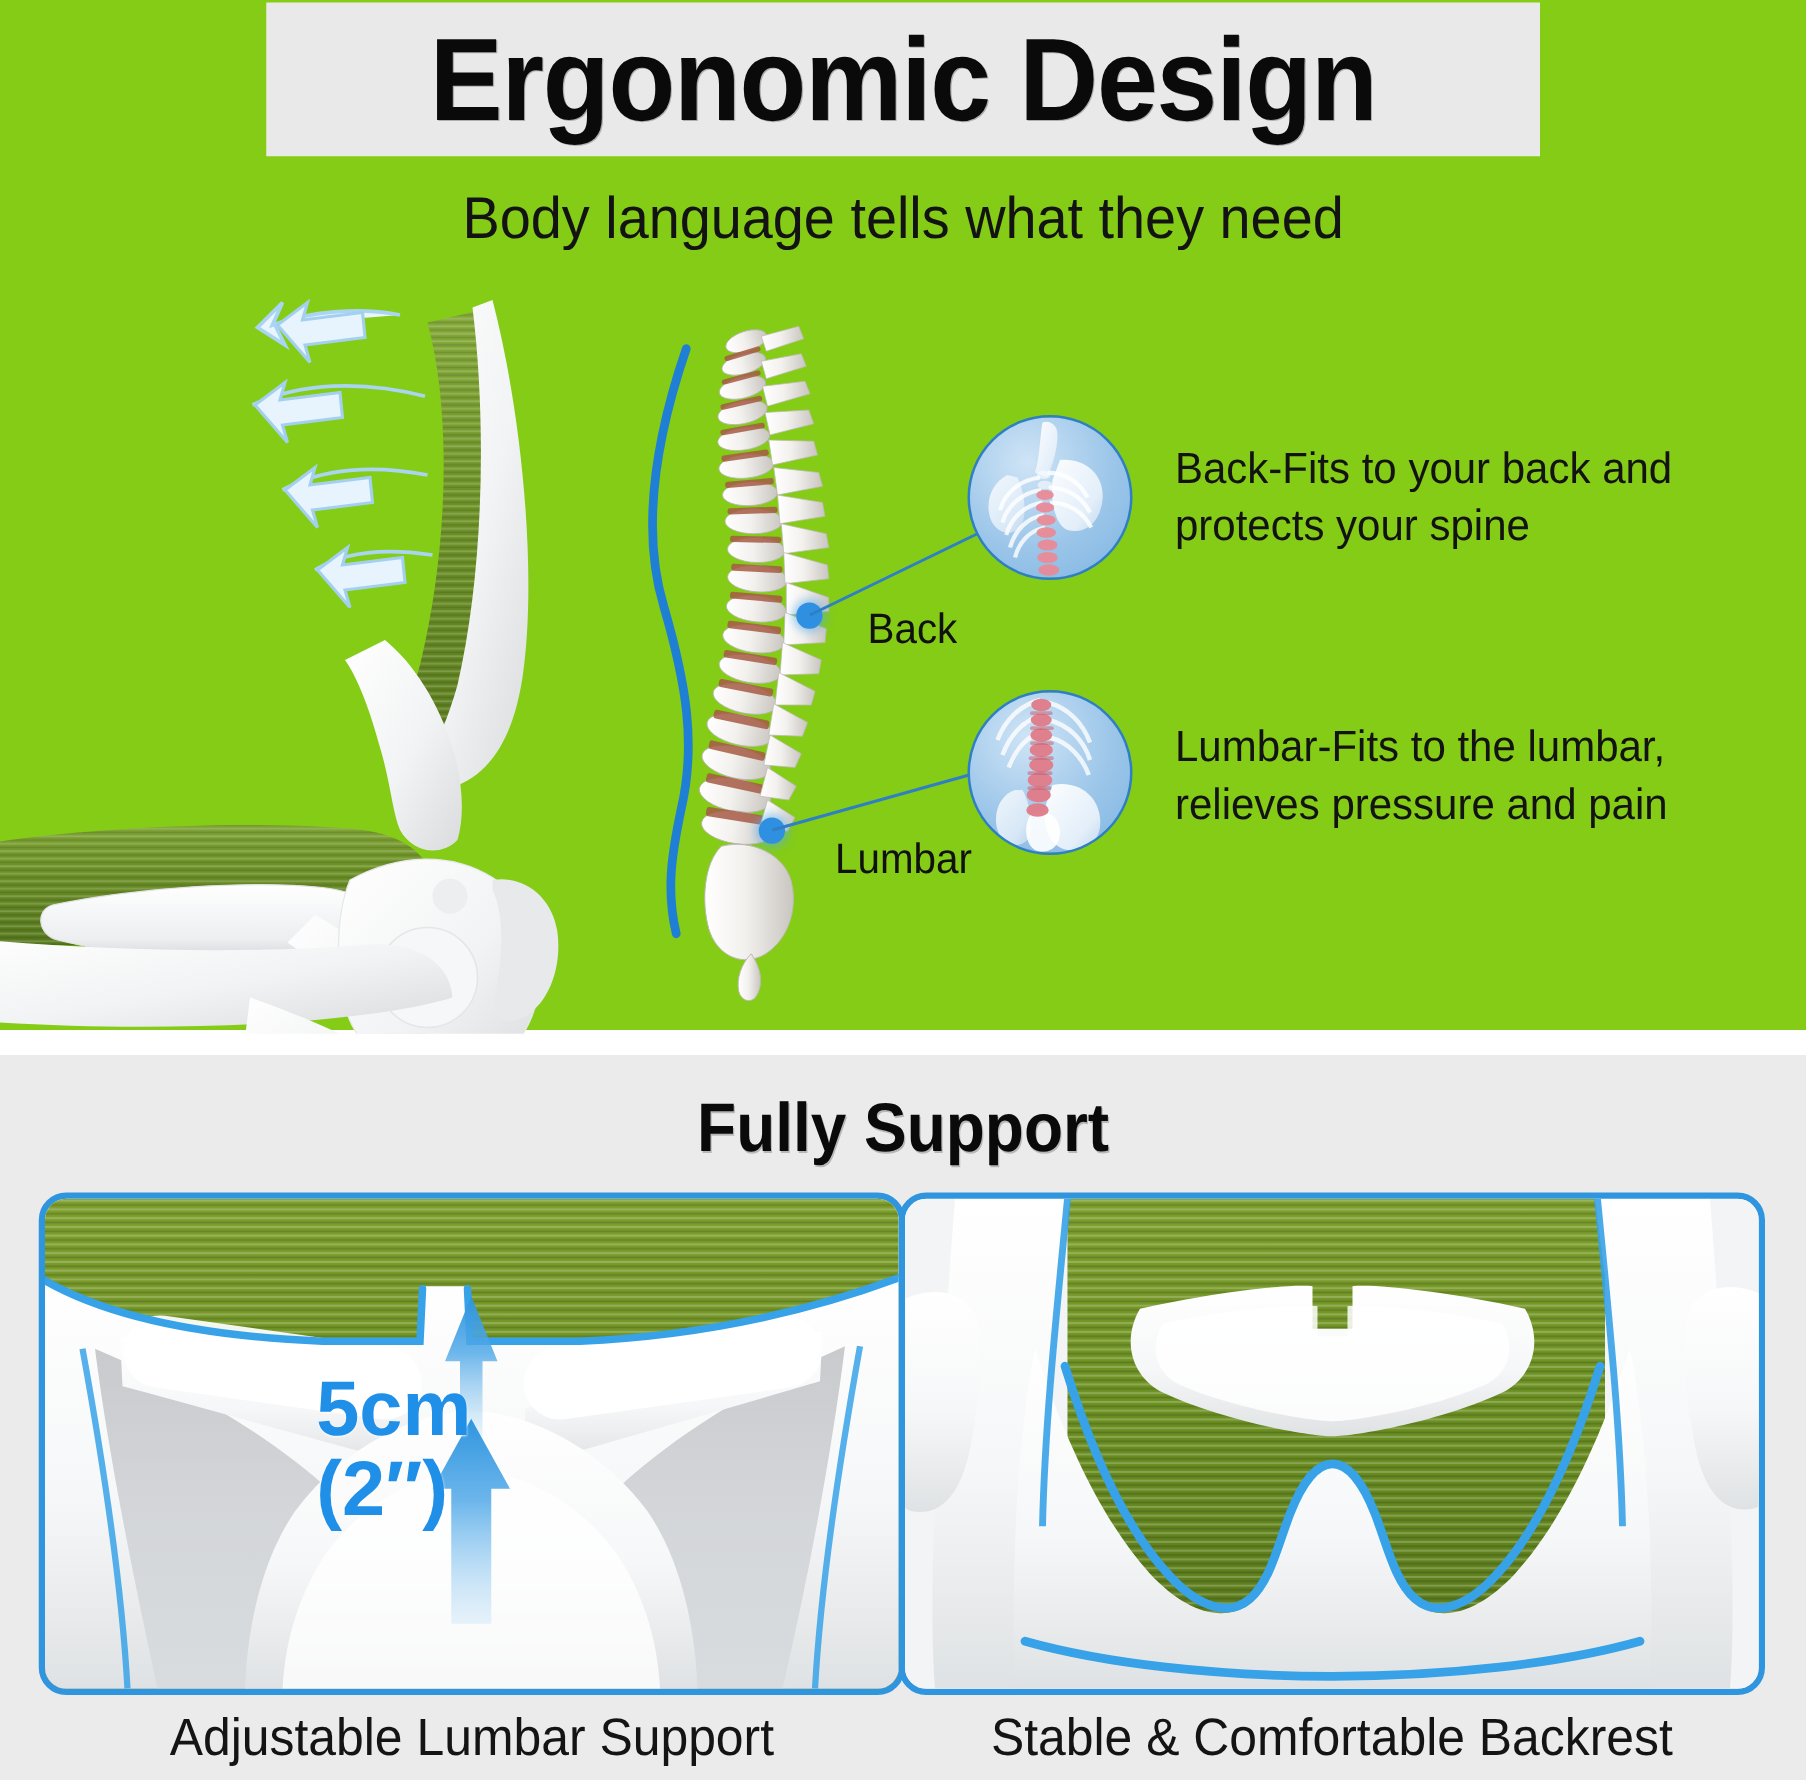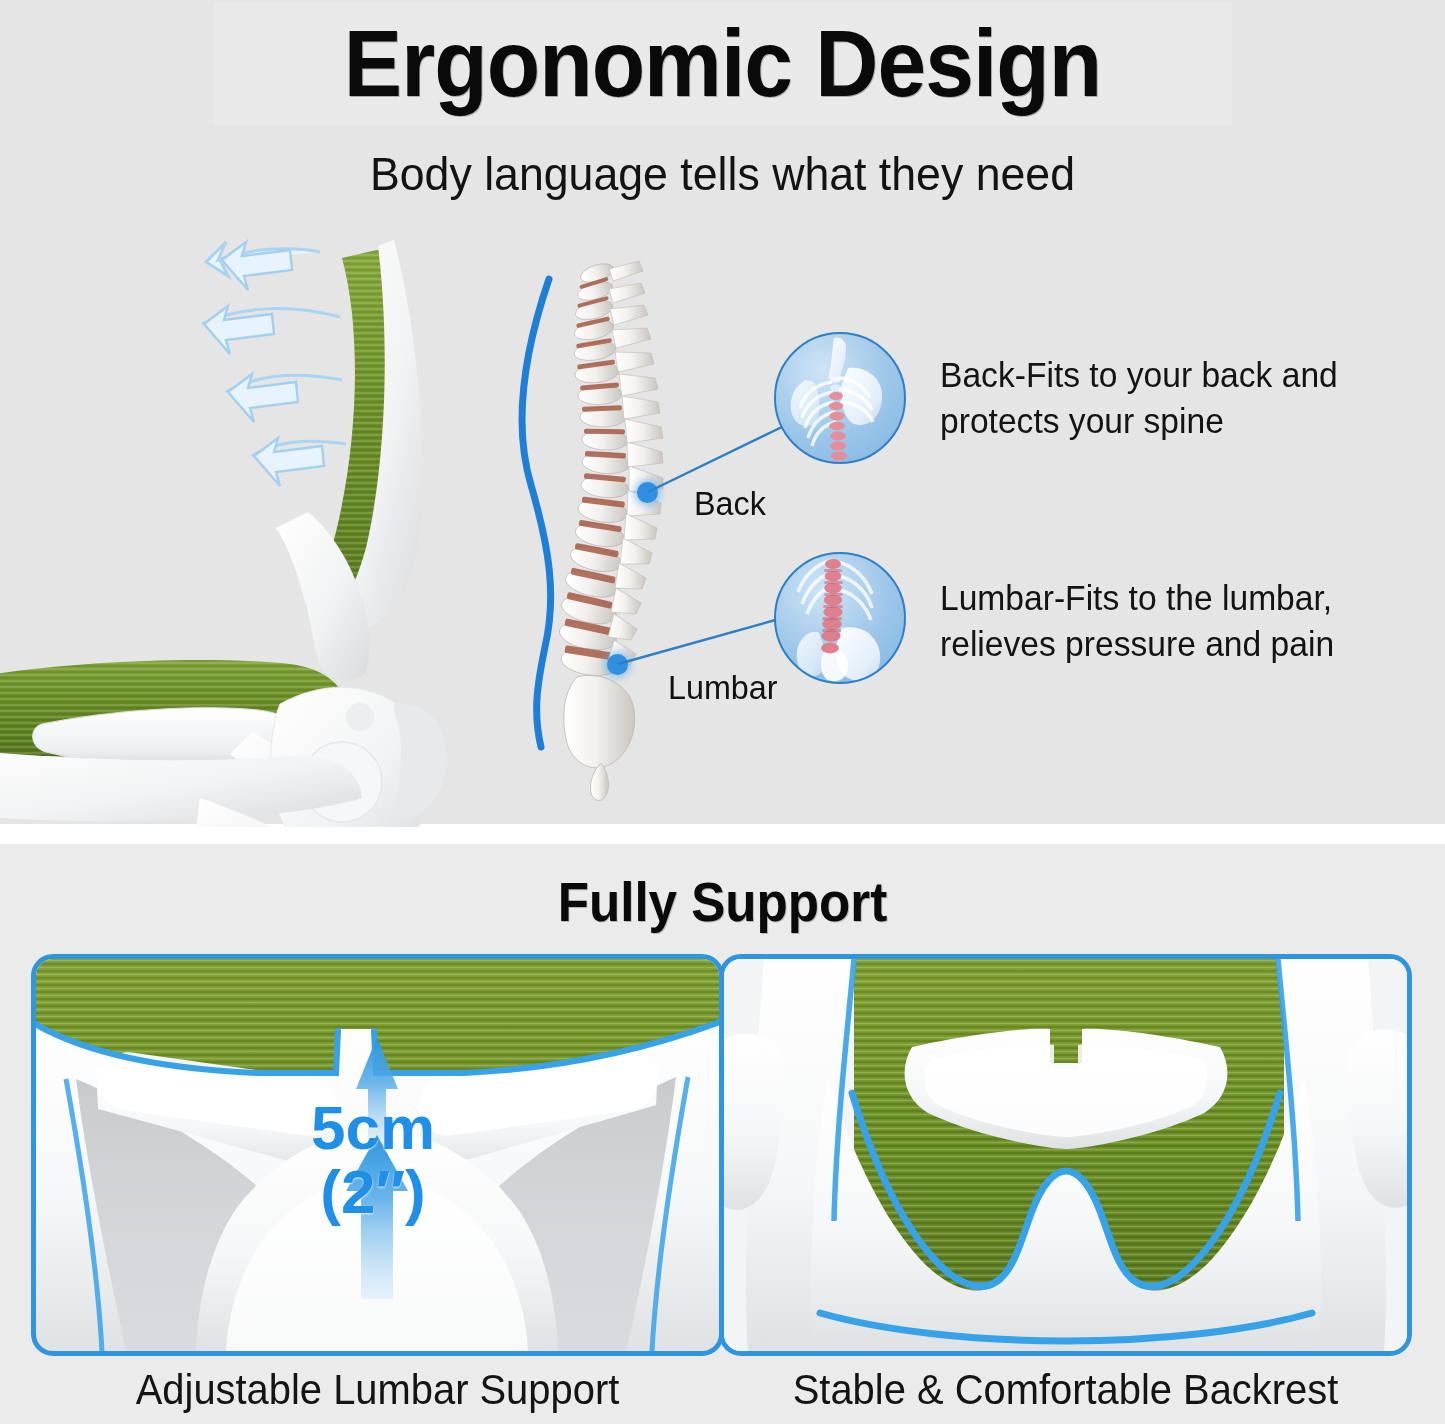--- a/index.html
+++ b/index.html
@@ -7,21 +7,21 @@
   body {
     width:1445px; height:1424px;
     font-family:"Liberation Sans", sans-serif;
     position:relative; overflow:hidden;
     color:#111;
   }
 
   
   #top-section {
     position:absolute; left:0; top:0; width:1445px; height:824px;
-    background:#e5e5e5;
+    background:#84cc16;
     padding-left:33px;
   }
 
   #title-band {
     position:absolute; left:213px; top:2px; width:1019px; height:123px;
     background:#e9e9e9;
   }
   #page-title {
     position:absolute; left:213px; top:2px; width:1019px; height:123px;
     display:flex; align-items:center; justify-content:center;
@@ -115,21 +115,21 @@
     text-align:center; font-size:42px; color:#141414;
     transform:scaleX(0.95);
     white-space:nowrap;
   }
   #caption-lumbar   { left:31px; }
   #caption-backrest { left:719px; }
 
   
   #measure-label {
     position:absolute; left:calc(31px + 222px); top:252px;
-    width:240px; text-align:center;
+    width:240px; text-align:left;
     font-size:62px; font-weight:bold; line-height:64px;
     color:#1f8fe8;
     text-shadow:0 1px 2px rgba(255,255,255,0.9);
     z-index:6;
   }
   #measure-label .measure-unit { display:block; }
 </style>
 </head>
 <body>
 

